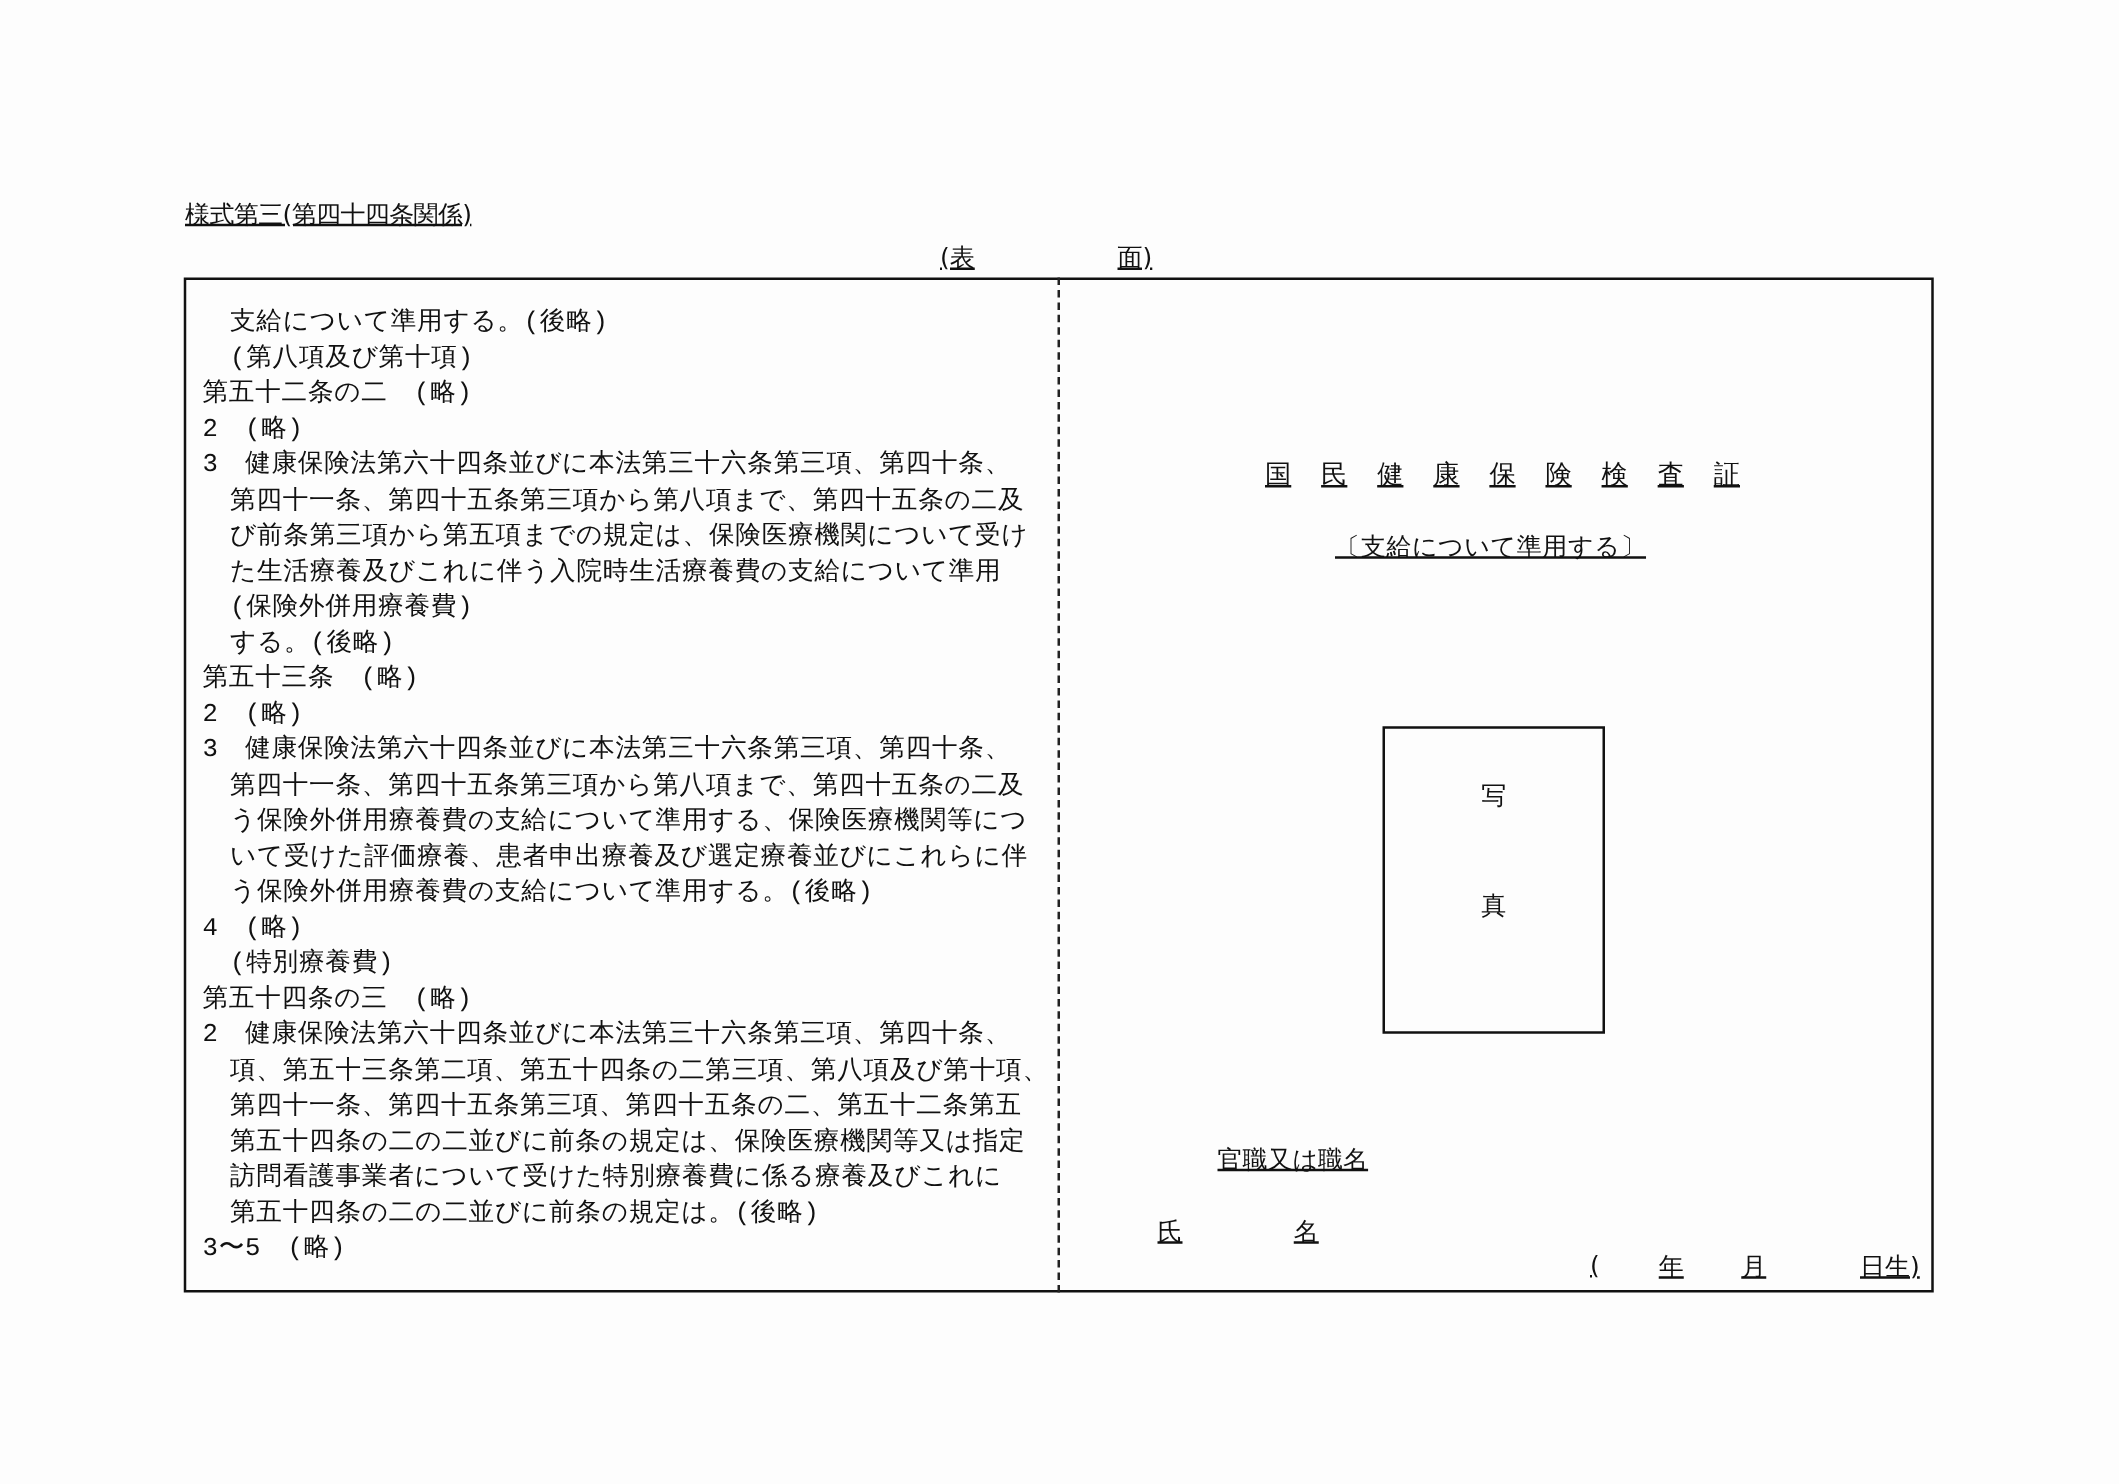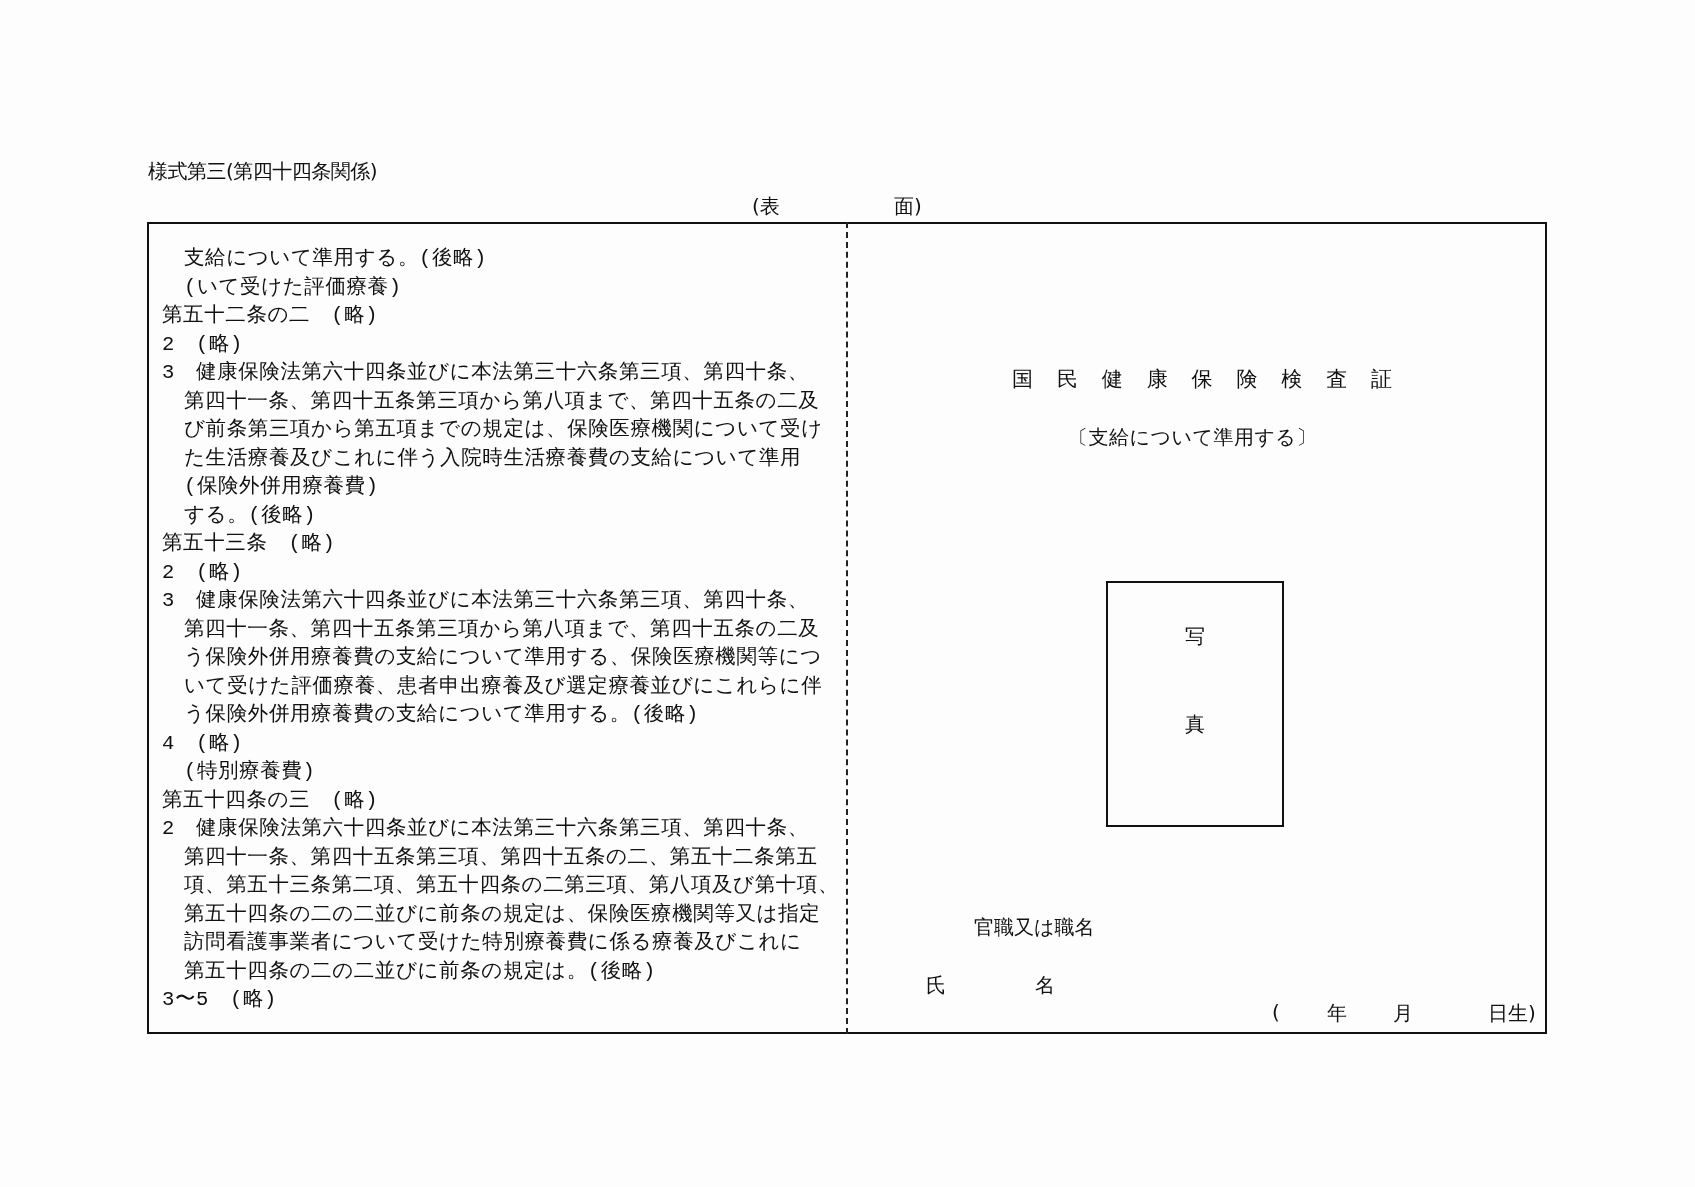--- a/index.html
+++ b/index.html
@@ -1,21 +1,21 @@
 <!DOCTYPE html>
 <html><head>
   <meta charset="utf-8">
   <style>
     html, body { margin: 0; padding: 0; }
     body {
       width: 1695px; height: 1187px; position: relative; overflow: hidden;
       background: #fdfdfd; color: #111;
       font-family: "DejaVu Sans", "Liberation Sans", sans-serif;
     }
-    .abs { position: absolute; white-space: nowrap; }
+    .abs { position: absolute; white-space: nowrap; text-decoration: underline; }
     .form-label { left: 148px; top: 158px; font-size: 20px; letter-spacing: -0.5px; }
     .side-label-a { left: 752px; top: 193px; font-size: 20px; }
     .side-label-b { left: 894px; top: 193px; font-size: 20px; }
     .frame {
       position: absolute; left: 147px; top: 222px; width: 1400px; height: 812px;
       border: 2px solid #111; box-sizing: border-box;
     }
     .divider {
       position: absolute; left: 846px; top: 222px; width: 0; height: 812px;
       border-left: 2px dashed #222;
@@ -46,42 +46,42 @@
 
 <div class="abs form-label">様式第三(第四十四条関係)</div>
 <div class="abs side-label-a">(表</div>
 <div class="abs side-label-b">面)</div>
 
 <div class="frame"></div>
 <div class="divider"></div>
 
 <div class="law-text" id="law-text">
     <div class="line ind1">支給について準用する。(後略)</div>
-    <div class="line ind1">(いて受けた評価療養)</div>
+    <div class="line ind1">(第八項及び第十項)</div>
     <div class="line">第五十二条の二　(略)</div>
     <div class="line">2　(略)</div>
     <div class="line">3　健康保険法第六十四条並びに本法第三十六条第三項、第四十条、</div>
     <div class="line ind1">第四十一条、第四十五条第三項から第八項まで、第四十五条の二及</div>
     <div class="line ind1">び前条第三項から第五項までの規定は、保険医療機関について受け</div>
     <div class="line ind1">た生活療養及びこれに伴う入院時生活療養費の支給について準用</div>
     <div class="line ind1">(保険外併用療養費)</div>
     <div class="line ind1">する。(後略)</div>
     <div class="line">第五十三条　(略)</div>
     <div class="line">2　(略)</div>
     <div class="line">3　健康保険法第六十四条並びに本法第三十六条第三項、第四十条、</div>
     <div class="line ind1">第四十一条、第四十五条第三項から第八項まで、第四十五条の二及</div>
     <div class="line ind1">う保険外併用療養費の支給について準用する、保険医療機関等につ</div>
     <div class="line ind1">いて受けた評価療養、患者申出療養及び選定療養並びにこれらに伴</div>
     <div class="line ind1">う保険外併用療養費の支給について準用する。(後略)</div>
     <div class="line">4　(略)</div>
     <div class="line ind1">(特別療養費)</div>
     <div class="line">第五十四条の三　(略)</div>
     <div class="line">2　健康保険法第六十四条並びに本法第三十六条第三項、第四十条、</div>
+    <div class="line ind1">項、第五十三条第二項、第五十四条の二第三項、第八項及び第十項、</div>
     <div class="line ind1">第四十一条、第四十五条第三項、第四十五条の二、第五十二条第五</div>
-    <div class="line ind1">項、第五十三条第二項、第五十四条の二第三項、第八項及び第十項、</div>
     <div class="line ind1">第五十四条の二の二並びに前条の規定は、保険医療機関等又は指定</div>
     <div class="line ind1">訪問看護事業者について受けた特別療養費に係る療養及びこれに</div>
     <div class="line ind1">第五十四条の二の二並びに前条の規定は。(後略)</div>
     <div class="line">3〜5　(略)</div>
   </div>
 
 <div class="abs card-title" id="card-title">
     <span>国</span>
     <span>民</span>
     <span>健</span>

